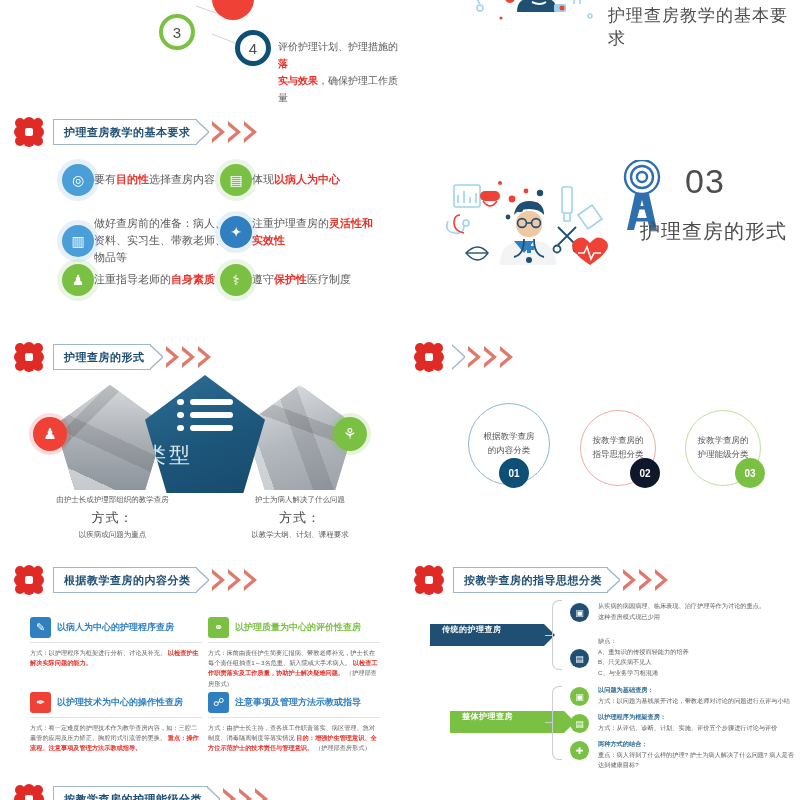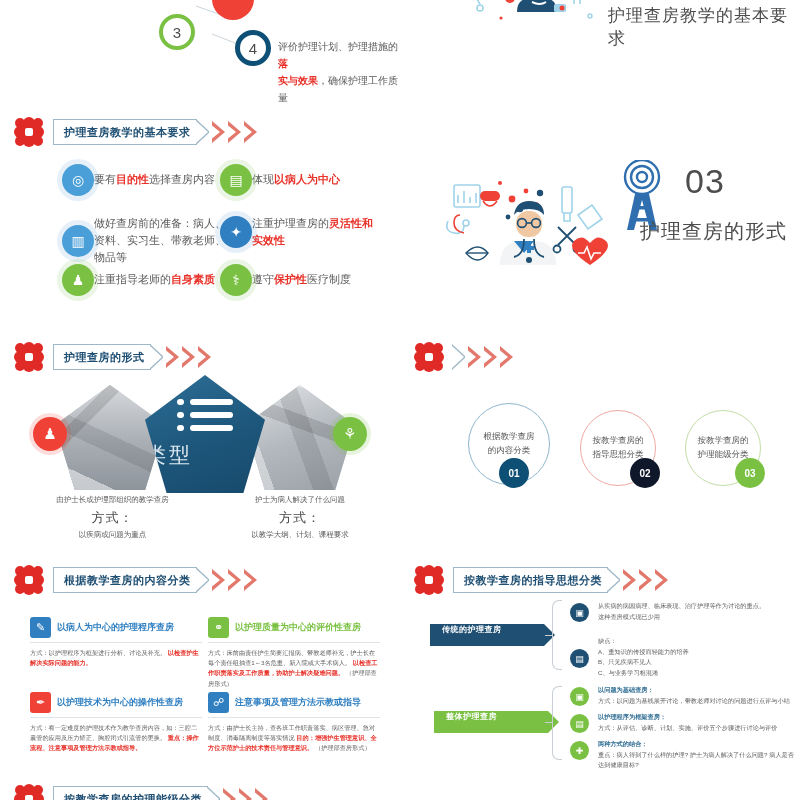--- a/index.html
+++ b/index.html
@@ -515,21 +515,21 @@
 </div>
 
 <div class="bullet" style="left:570px;top:649px;background:#1f4f73;">▤</div>
 <div class="btx" style="left:598px;top:636px;width:196px;">
   <div>缺点：</div>
   <div>A、重知识的传授而轻能力的培养</div>
   <div>B、只见疾病不见人</div>
   <div>C、与业务学习相混淆</div>
 </div>
 
-<div class="tag" style="left:434px;top:711px;width:102px;background:#7ac143;">
+<div class="tag" style="left:450px;top:711px;width:102px;background:#7ac143;">
   <span>整体护理查房</span>
   <span style="position:absolute;right:-11px;top:0;border-top:11px solid transparent;border-bottom:11px solid transparent;border-left:11px solid #7ac143;"></span>
 </div>
 <div class="brace" style="left:552px;top:686px;width:10px;height:74px;"></div>
 <div class="tick" style="left:545px;top:722px;width:8px;"></div>
 
 <div class="bullet" style="left:570px;top:687px;background:#7ac143;">▣</div>
 <div class="btx" style="left:598px;top:685px;width:200px;">
   <div><b>以问题为基础查房：</b></div>
   <div>方式：以问题为基线展开讨论，带教老师对讨论的问题进行点评与小结</div>

